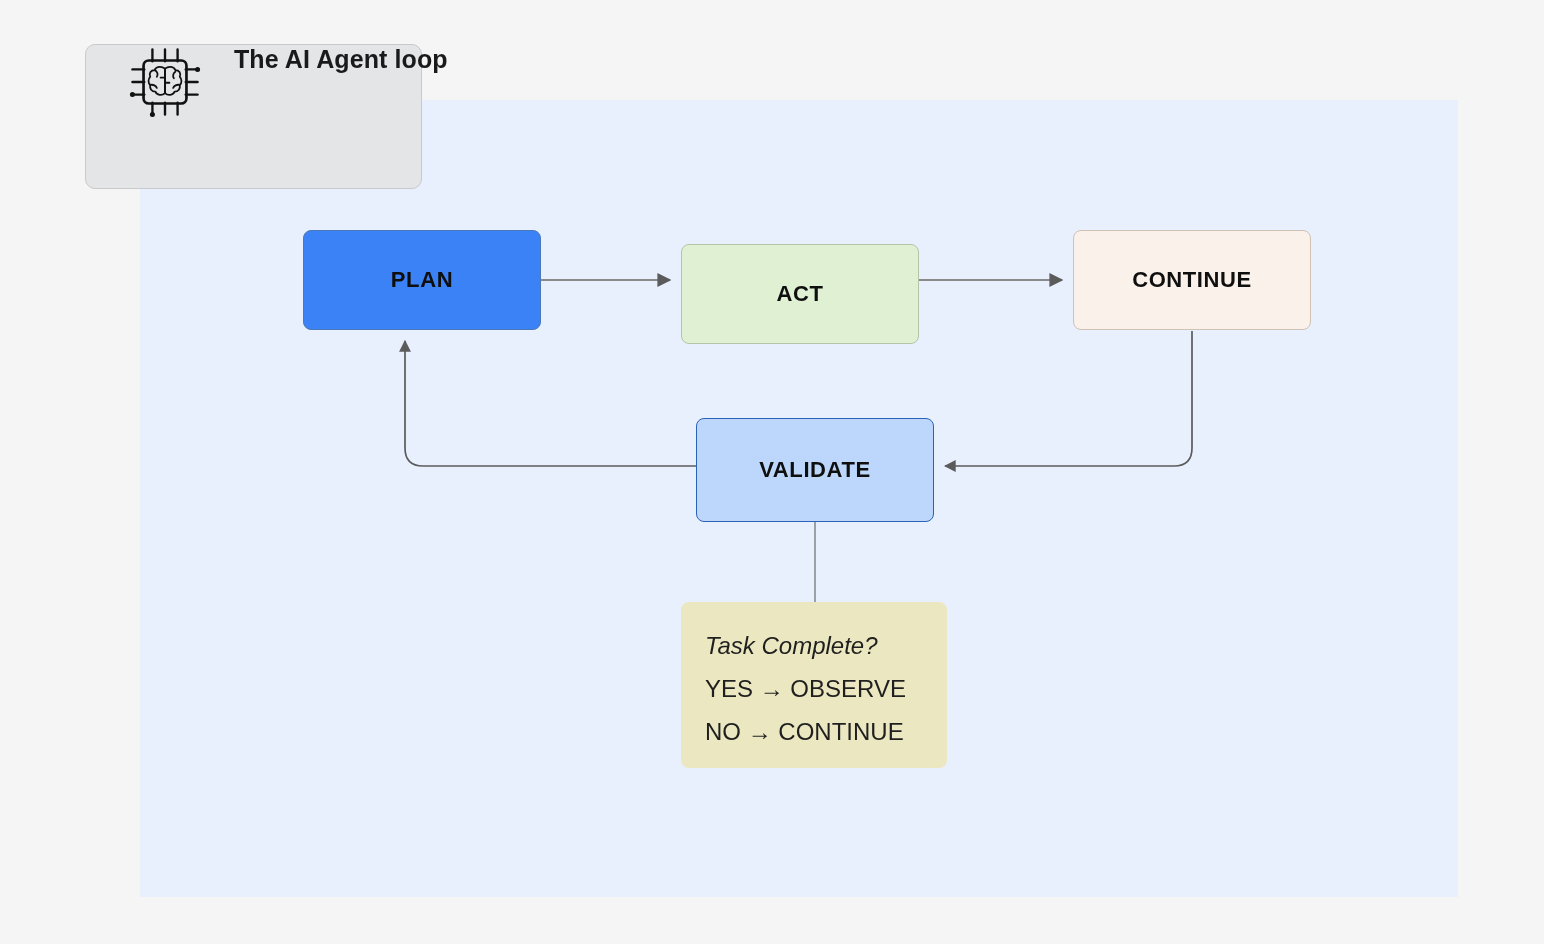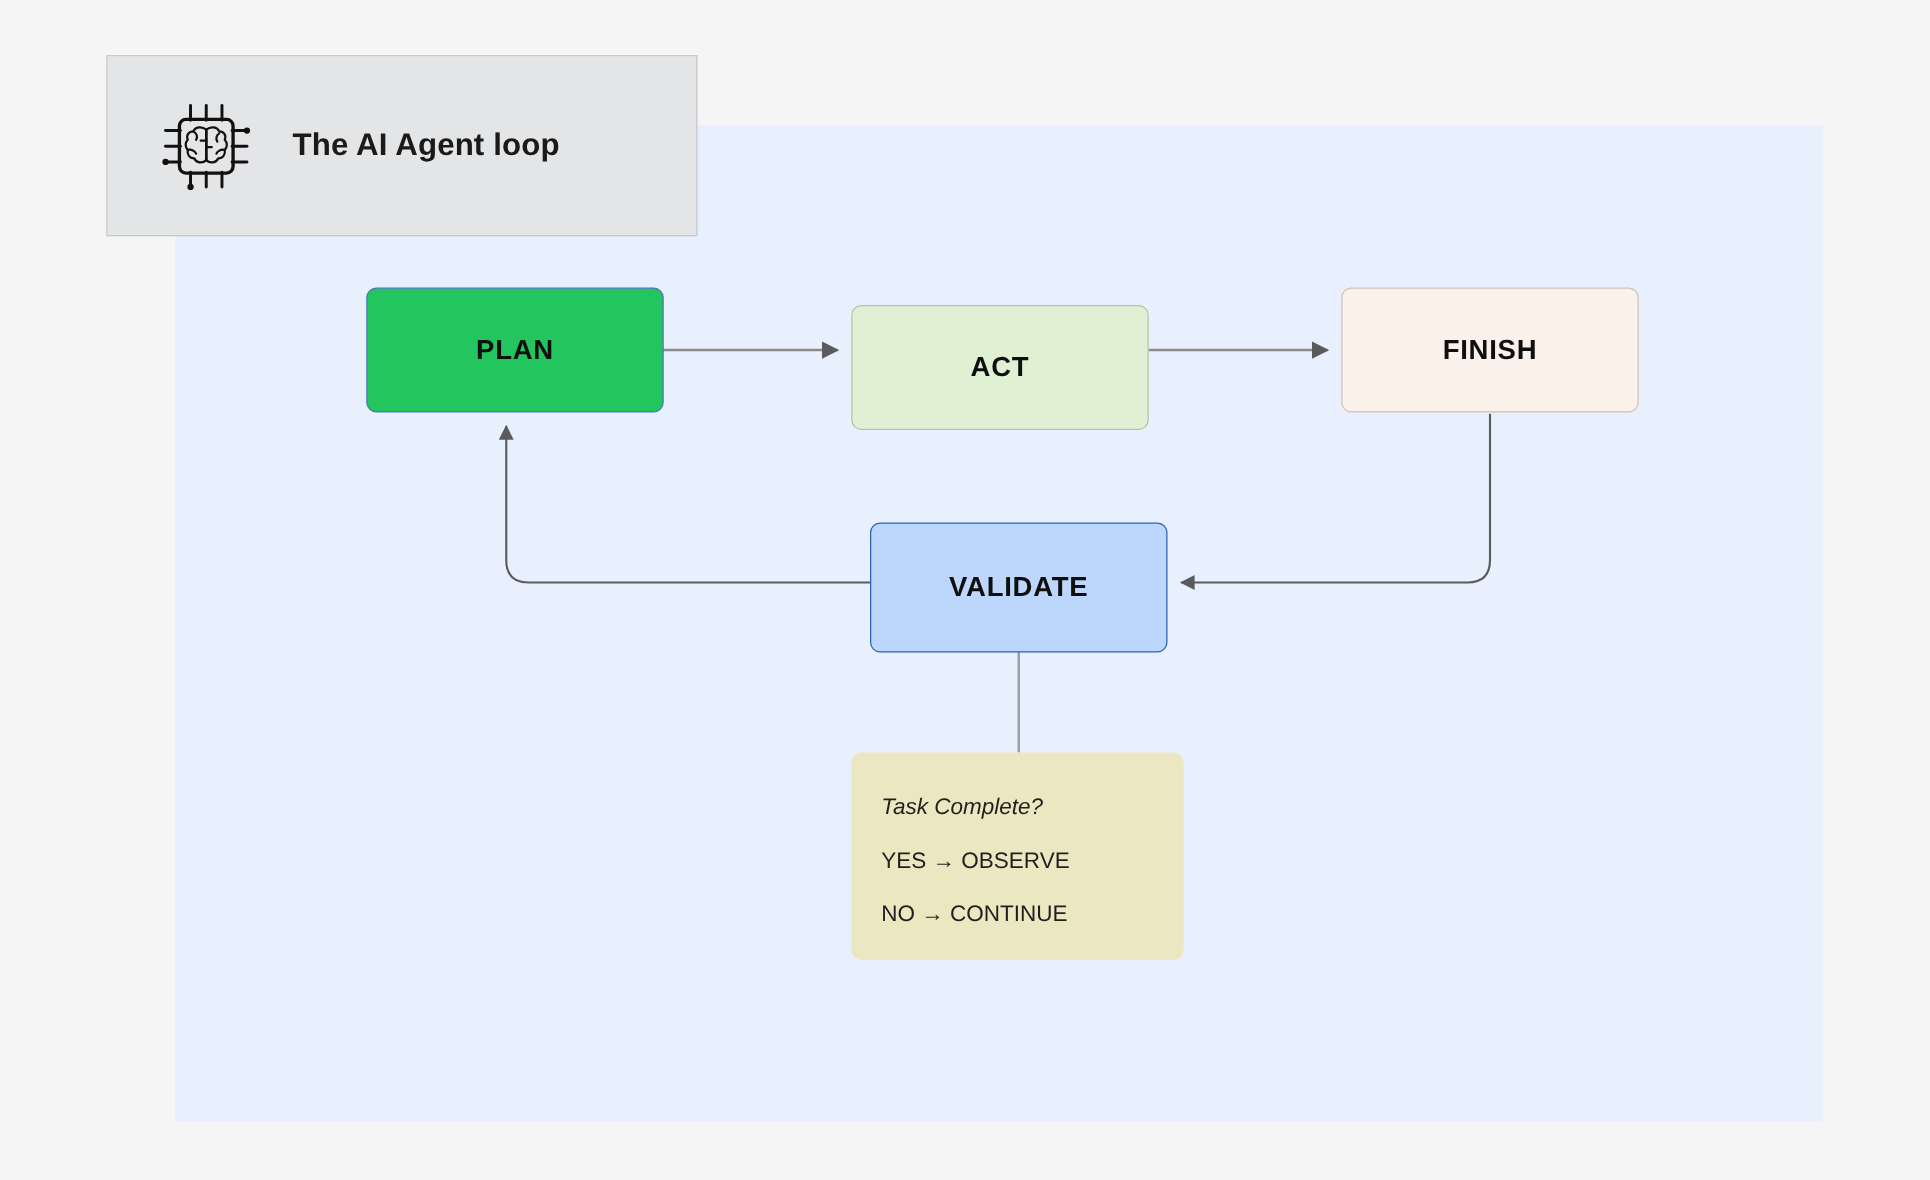--- a/index.html
+++ b/index.html
@@ -23,27 +23,27 @@
     width: 1318px;
     height: 797px;
     background: #e8f0fe;
   }
 
   
   #title-card {
     position: absolute;
     left: 85px;
     top: 44px;
-    width: 473px;
+    width: 337px;
     height: 145px;
     background: #e4e5e7;
     border: 1px solid #c8c9cc;
-    border-radius: 0;
+    border-radius: 10px;
     display: flex;
-    align-items: center;
+    align-items: flex-start;
     box-sizing: border-box;
     padding-left: 42px;
     z-index: 5;
   }
   #title-card .chip-icon {
     width: 74px;
     height: 74px;
     flex: 0 0 auto;
     display: block;
   }
@@ -76,23 +76,23 @@
     justify-content: center;
     border-radius: 8px;
     font-size: 22px;
     font-weight: bold;
     color: #0f0f0f;
     letter-spacing: .6px;
     z-index: 4;
   }
 
   #node-plan {
-    left: 293px;  top: 230px;
+    left: 303px;  top: 230px;
     width: 238px; height: 100px;
-    background: #22c55e;
+    background: #3b82f6;
     border: 1.6px solid #4a78b8;
   }
   #node-act {
     left: 681px;  top: 244px;
     width: 238px; height: 100px;
     background: #e0f0d3;
     border: 1.4px solid #b4c4a8;
   }
   #node-observe {
     left: 1073px; top: 230px;
@@ -114,21 +114,21 @@
     top: 602px;
     width: 266px;
     height: 166px;
     background: #ebe8c1;
     border-radius: 8px;
     box-sizing: border-box;
     padding: 22px 0 0 24px;
     z-index: 4;
   }
   #note-box .note-line {
-    font-size: 18px;
+    font-size: 24px;
     color: #1f1f1f;
     line-height: 43px;
     white-space: nowrap;
   }
   #note-box .note-line.is-italic {
     font-style: italic;
   }
 </style>
 </head>
 <body>
@@ -209,21 +209,21 @@
 
 <div class="node" id="node-plan">
   <span>PLAN</span>
 </div>
 
 <div class="node" id="node-act">
   <span>ACT</span>
 </div>
 
 <div class="node" id="node-observe">
-  <span>FINISH</span>
+  <span>CONTINUE</span>
 </div>
 
 <div class="node" id="node-validate">
   <span>VALIDATE</span>
 </div>
 
 <div id="note-box">
   <div class="note-line is-italic">Task Complete?</div>
   <div class="note-line">YES → OBSERVE</div>
   <div class="note-line">NO → CONTINUE</div>

